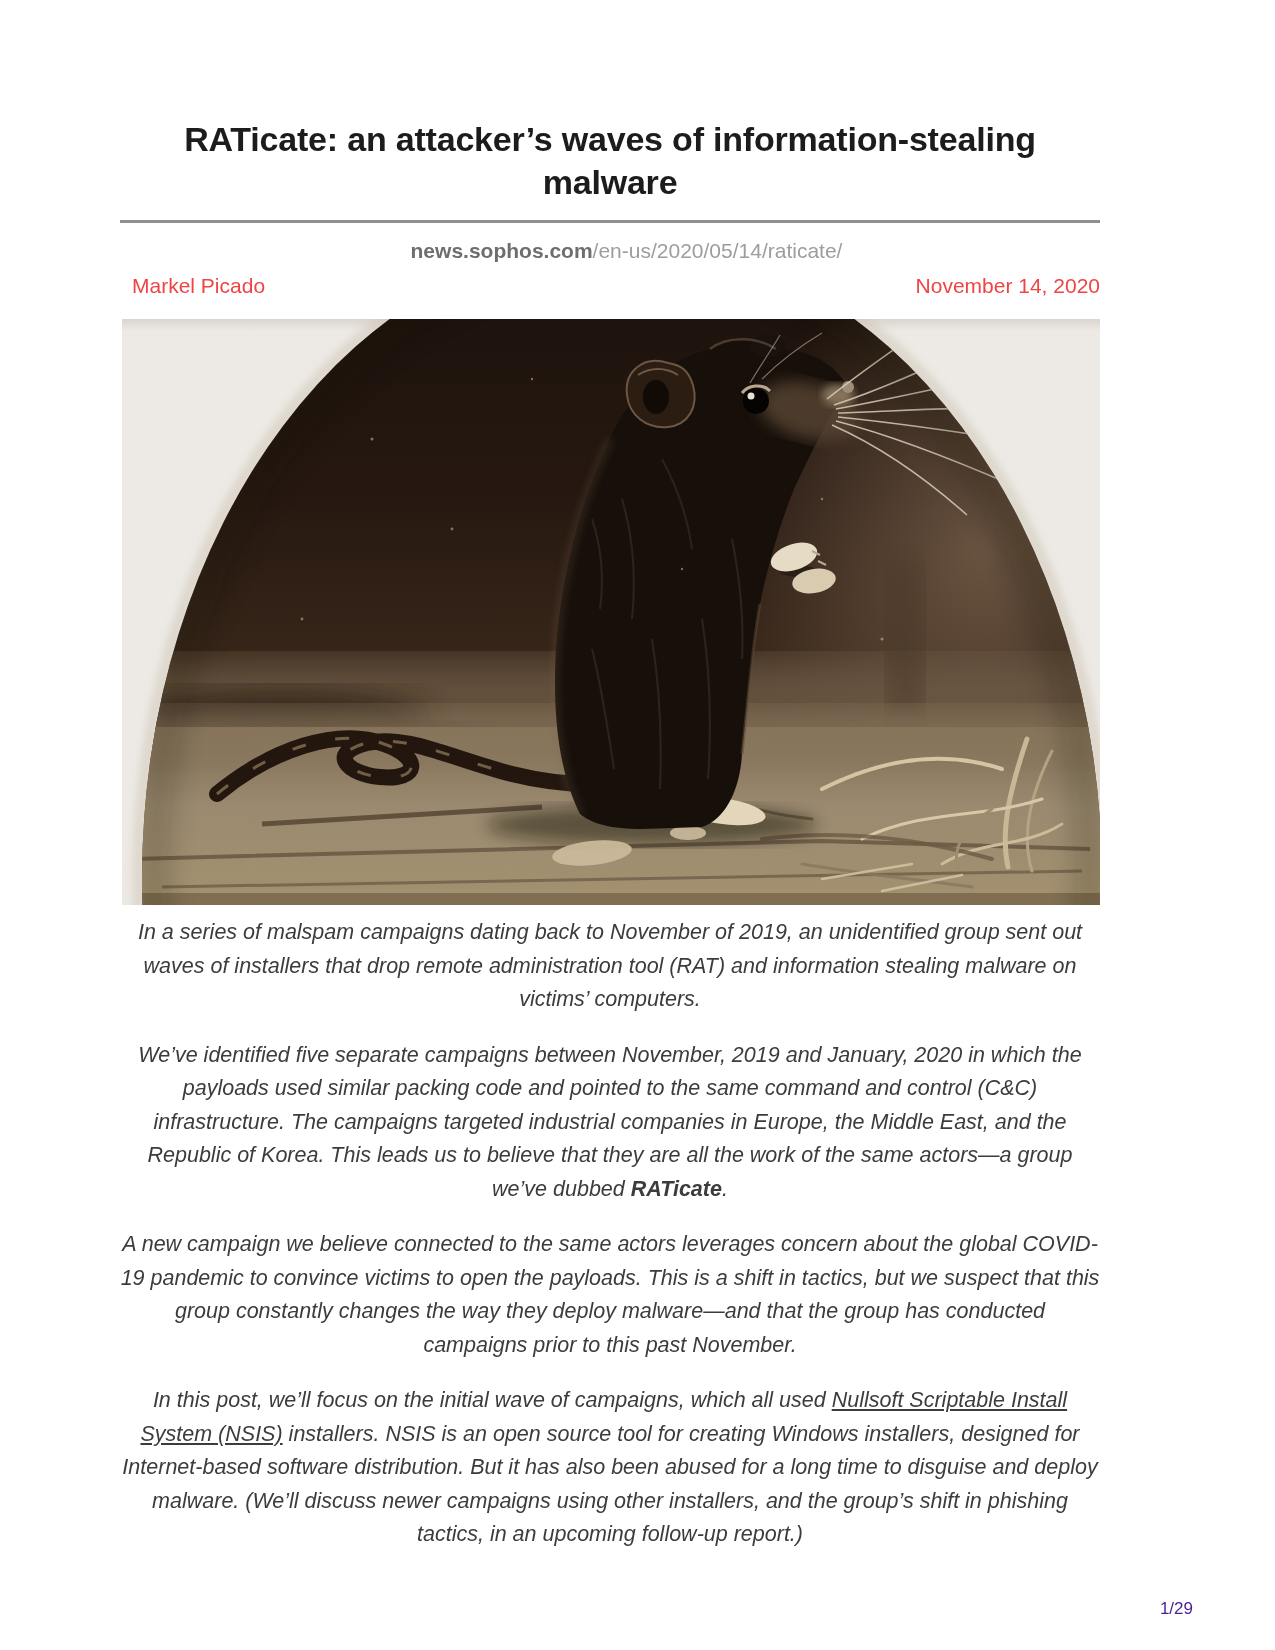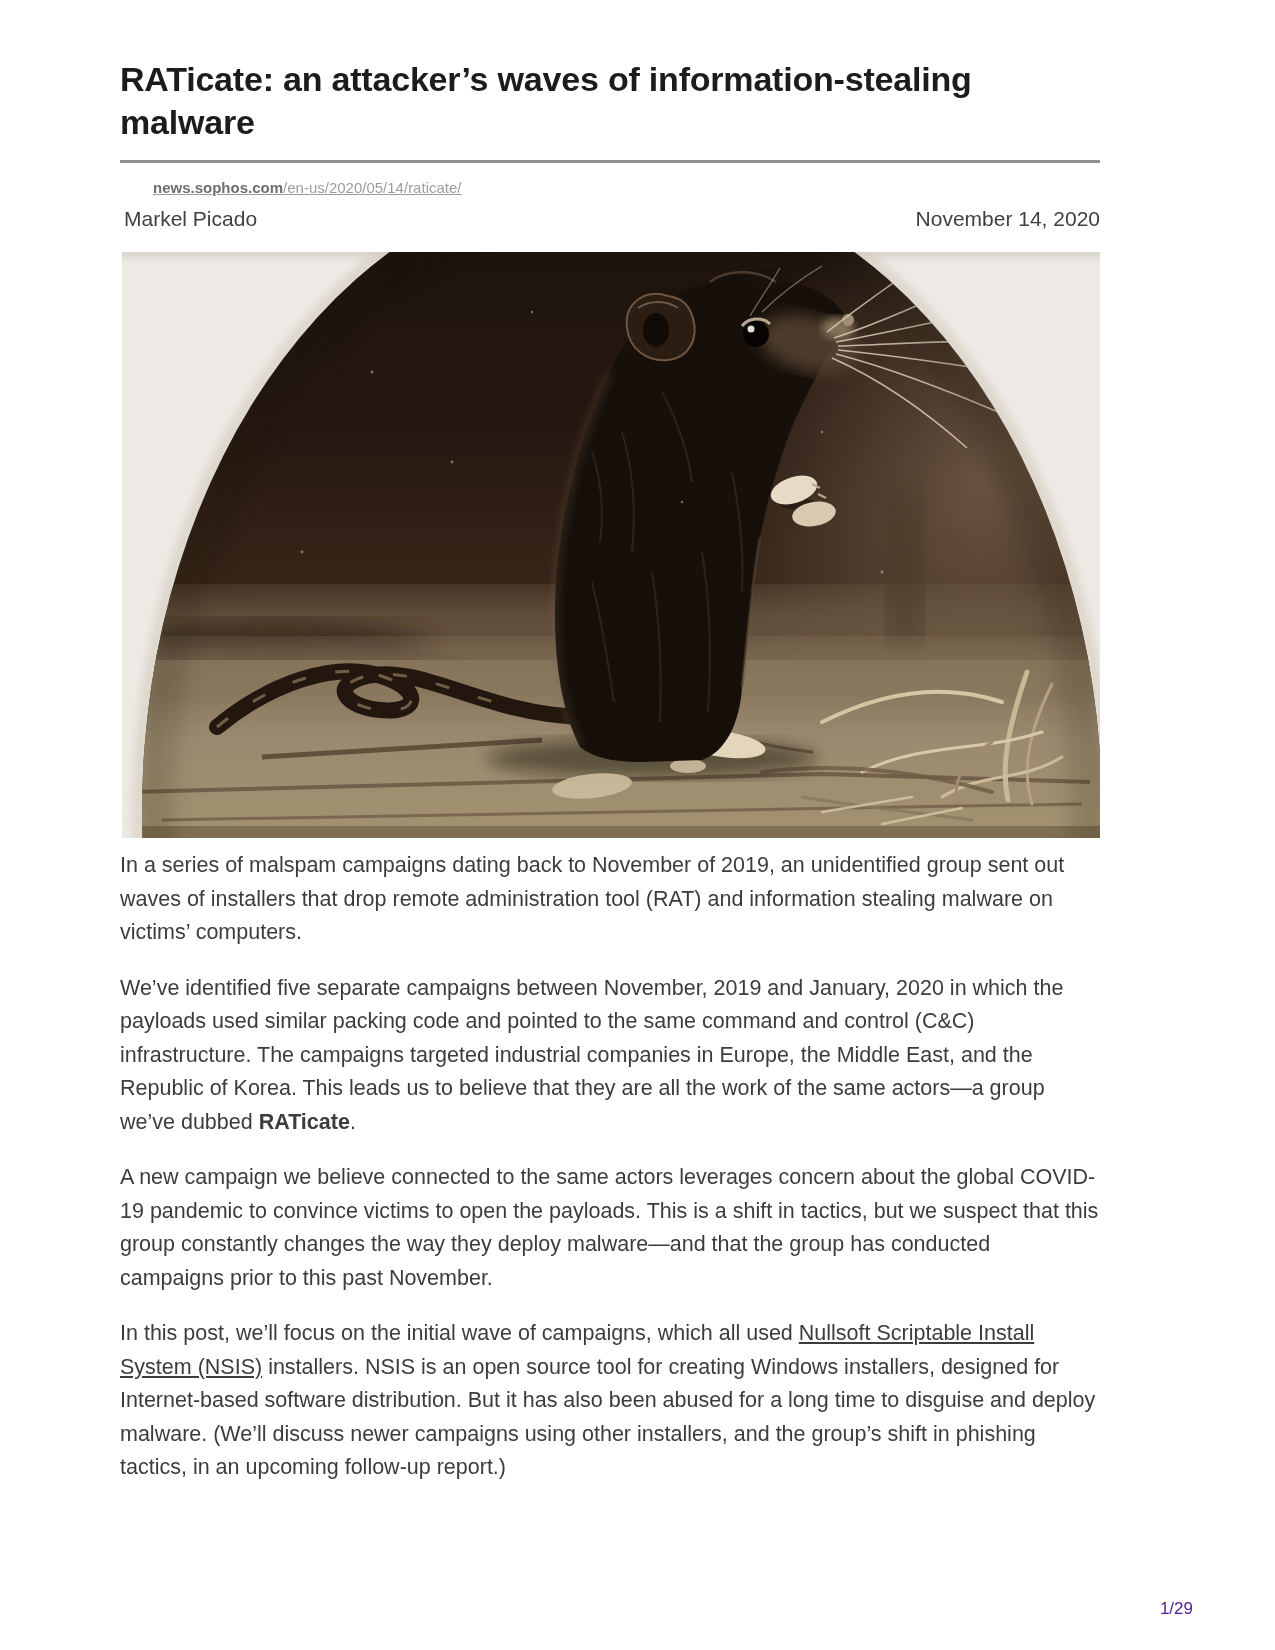--- a/index.html
+++ b/index.html
@@ -4,66 +4,67 @@
 <style>
   * { box-sizing: border-box; }
   html, body { margin: 0; padding: 0; background: #ffffff; }
   body {
     width: 1275px; height: 1650px;
     position: relative;
     font-family: "Liberation Sans", "DejaVu Sans", sans-serif;
     overflow: hidden;
   }
   .page {
-    padding: 58px 175px 0 120px;
+    padding: 118px 175px 0 120px;
+    text-align: center;
   }
   h1.title {
     font-size: 34px;
     line-height: 43px;
     font-weight: bold;
     color: #1c1c1c;
     margin: 0 0 16px 0;
     letter-spacing: -0.2px;
   }
   .divider {
     border: 0;
     border-top: 3px solid #8f8f8f;
     margin: 0 0 16px 0;
   }
   .source-line {
-    font-size: 15px;
+    font-size: 21px;
     color: #9d9d9d;
     padding-left: 33px;
     margin: 0 0 11px 0;
-    text-decoration: underline;
   }
   .source-line .domain {
     font-weight: bold;
     color: #6e6e6e;
   }
   .byline {
     display: flex;
     justify-content: space-between;
     align-items: baseline;
     font-size: 21px;
-    color: #404040;
-    margin: 0 0 21px 4px;
+    color: #ef4444;
+    margin: 0 0 21px 12px;
   }
   .hero {
     width: 978px;
     height: 586px;
     margin: 0 0 11px 2px;
     line-height: 0;
   }
   .hero svg { display: block; }
   .article-body p {
     font-size: 21.5px;
     line-height: 33.5px;
     color: #3c3c3c;
     margin: 0 0 22px 0;
+    font-style: italic;
   }
   .article-body a {
     color: #3c3c3c;
     text-decoration: underline;
   }
   .article-body strong { font-weight: bold; }
   .page-footer {
     position: absolute;
     right: 82px;
     bottom: 31px;

